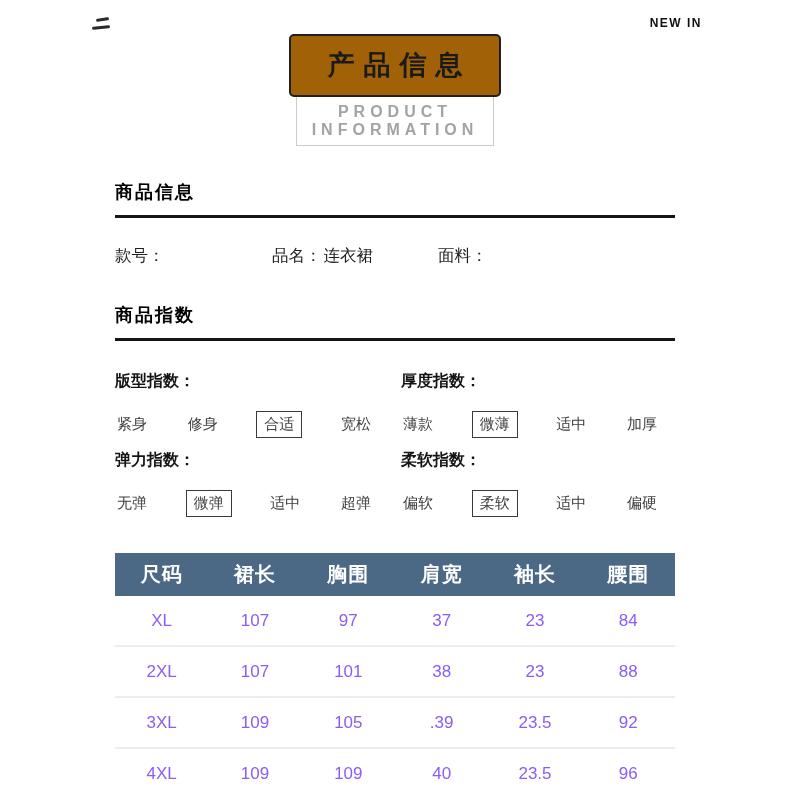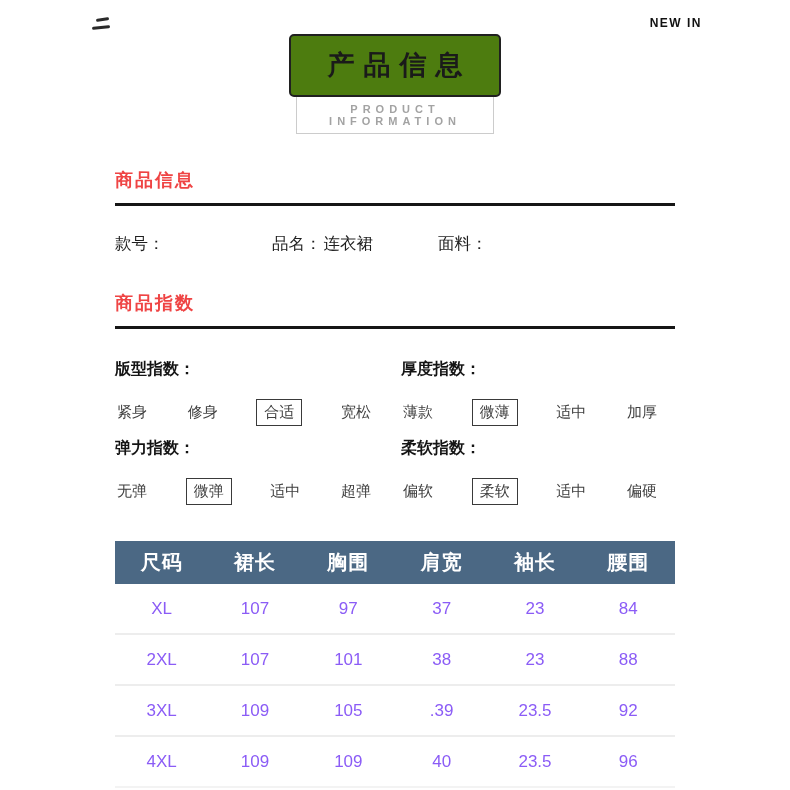--- a/index.html
+++ b/index.html
@@ -12,33 +12,33 @@
   .topbar { display:flex; justify-content:space-between; align-items:flex-start; padding:16px 88px 0 92px;gap:28px; }
   .menu-icon { width:22px; height:14px; padding-top:2px; }
   .menu-icon .bar { display:block; height:2.5px; background:#2a2a2a; border-radius:2px; }
   .menu-icon .bar1 { width:13px; margin-left:4px; transform:rotate(-8deg); margin-bottom:5px; }
   .menu-icon .bar2 { width:18px; transform:rotate(-6deg); }
   .new-in { font-size:12px; font-weight:bold; letter-spacing:1.5px; color:#111; }
 
   
   .title-wrap { width:212px; margin:4px auto 0; text-align:center; position:relative; }
   .title-box {
-    position:relative; z-index:2; background:#4d7c0f; border:2.5px solid #202020; border-radius:5px;
+    position:relative; z-index:2; background:#a16207; border:2.5px solid #202020; border-radius:5px;
     padding:11px 0 12px; font-size:27px; font-weight:bold; letter-spacing:9px; text-indent:9px;
   }
   .title-sub {
     position:relative; z-index:1; margin:-8px 7px 0; border:1px solid #cccccc; border-top:none;
-    padding:14px 12px 6px; font-size:11px; font-weight:bold; letter-spacing:5px; color:#a3a3a3;
+    padding:14px 12px 6px; font-size:16px; font-weight:bold; letter-spacing:5px; color:#a3a3a3;
   }
 
   
   .content { width:560px; margin:0 auto; }
   .section-heading {
     margin-top:36px; padding-bottom:11px; border-bottom:3px solid #161616;
-    font-size:18px; font-weight:bold; letter-spacing:2px; color:#ef4444;
+    font-size:18px; font-weight:bold; letter-spacing:2px; color:#000000;
   }
   .section-heading.first { margin-top:34px; }
 
   
   .fields { display:flex; margin-top:27px; font-size:16.5px; color:#1f1f1f; }
   .field { width:157px; display:flex; white-space:nowrap; }
   .field:nth-child(3) { width:auto; flex:1; margin-left:9px; }
   .field .v { margin-left:2px; }
 
   

